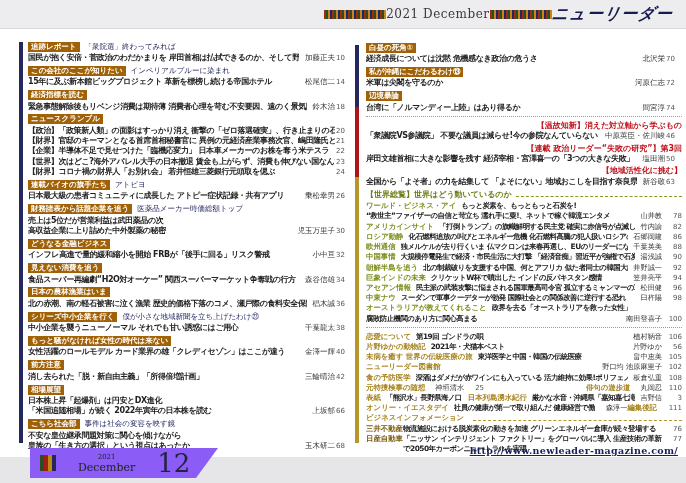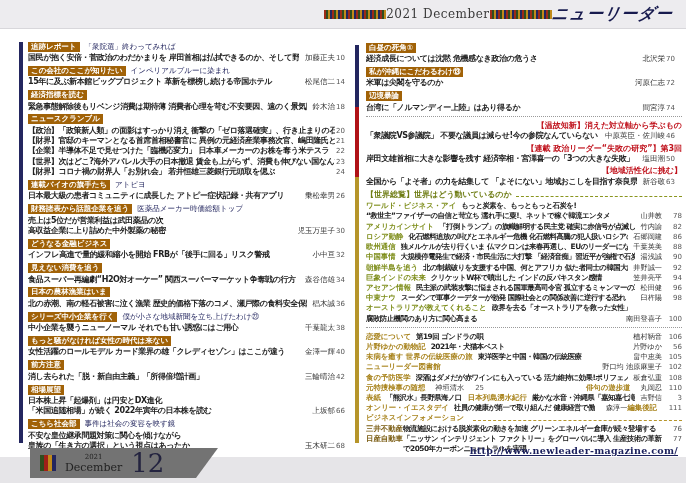--- a/index.html
+++ b/index.html
@@ -55,23 +55,23 @@
   .wtitle2{font-size:7.4px;font-weight:bold;color:#222;letter-spacing:-.5px;
     white-space:nowrap;overflow:hidden;margin-right:6px;}
   .wauthor{font-size:7.2px;color:#333;margin-left:5px;white-space:nowrap;}
   .wpage{font-size:7px;color:#555;width:16px;text-align:right;margin-left:4px;flex:none;}
   .dual-gap{flex:1;}
   .comp{color:#7a5c12;font-weight:bold;font-size:7.4px;white-space:nowrap;}
   .wtitle.wrap{white-space:normal;overflow:visible;}
 
   
   .footer-band{position:absolute;left:0;right:0;bottom:0;height:26px;background:#e6e5e8;}
-  .date-block{position:absolute;left:30px;bottom:5px;width:188px;height:30px;background:#737373;
+  .date-block{position:absolute;left:30px;bottom:5px;width:188px;height:30px;background:#8b5cf6;
     clip-path:polygon(0 0,100% 0,calc(100% - 22px) 100%,0 100%);
-    display:flex;align-items:center;gap:9px;padding:0 10px;box-sizing:border-box;}
+    display:flex;align-items:center;gap:22px;padding:0 10px;box-sizing:border-box;}
   .fbarcode{display:flex;height:16px;}
   .fbarcode span{width:4px;height:16px;display:block;}
   .fb1{background:#2f4d1e;} .fb2{background:#a02018;} .fb3{background:#c08a1a;} .fb4{background:#23265f;}
   .date-stack{text-align:center;font-family:"DejaVu Serif",serif;color:#222;line-height:1;}
   .d-year{display:block;font-size:7px;margin-bottom:1px;}
   .d-month{display:block;font-size:11px;}
   .issue-no{font-family:"DejaVu Serif",serif;font-size:26px;color:#23233f;line-height:26px;}
   .url{position:absolute;right:8px;bottom:27px;font-family:"DejaVu Serif",serif;
     font-size:9.5px;font-weight:bold;color:#1a1f5c;letter-spacing:.3px;}
 </style>

